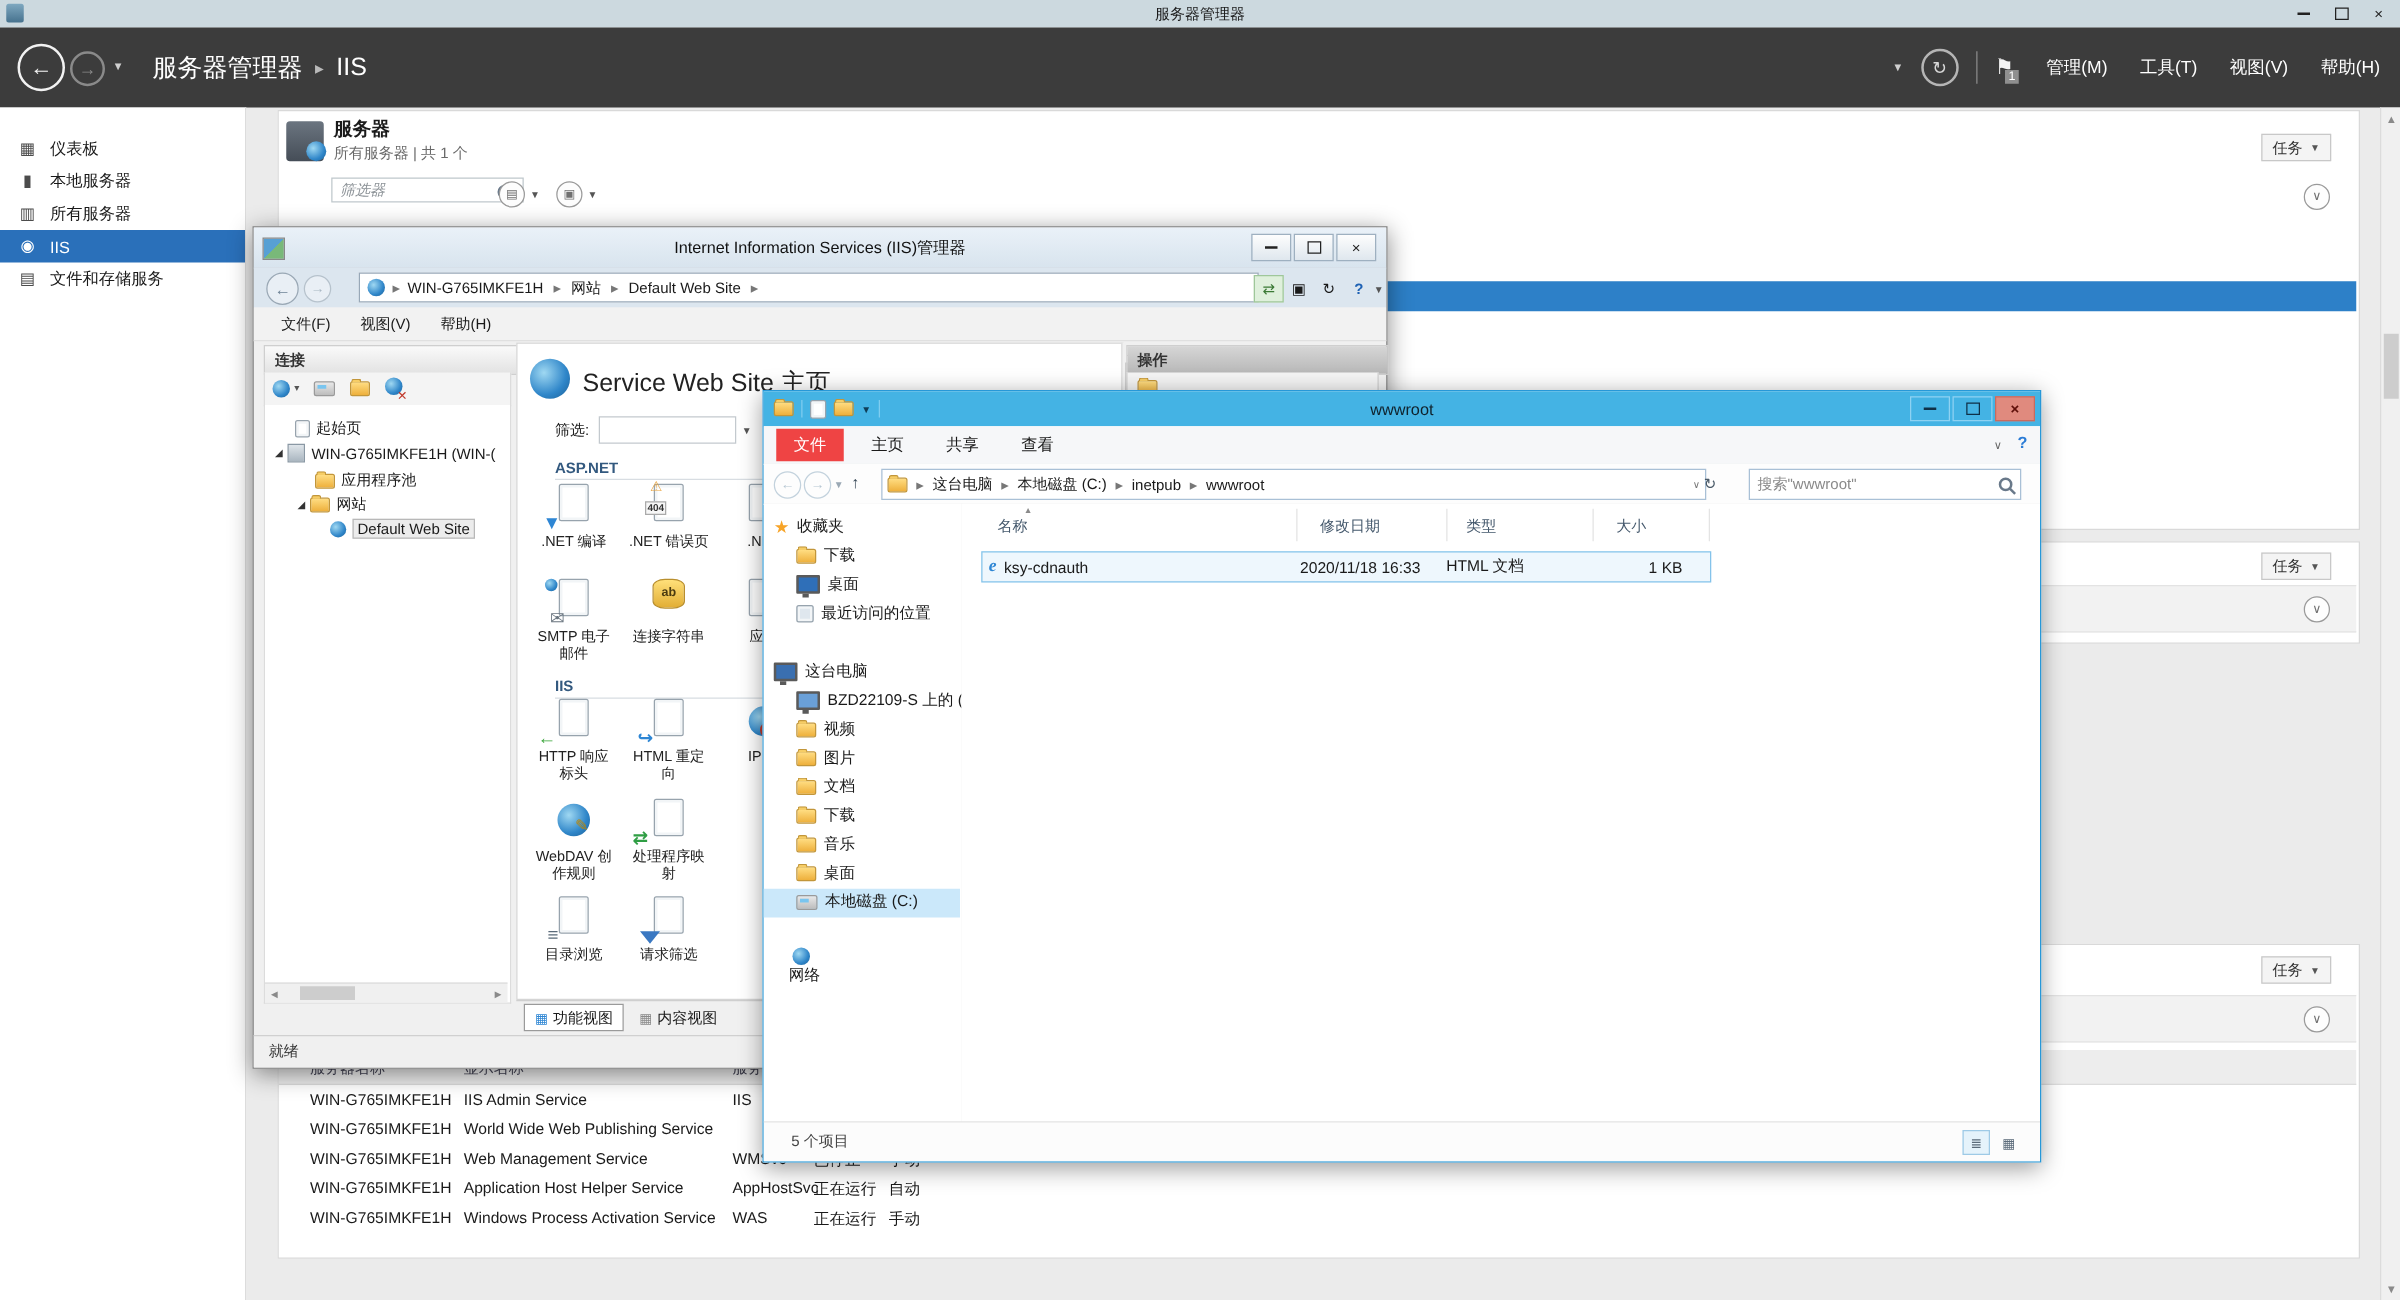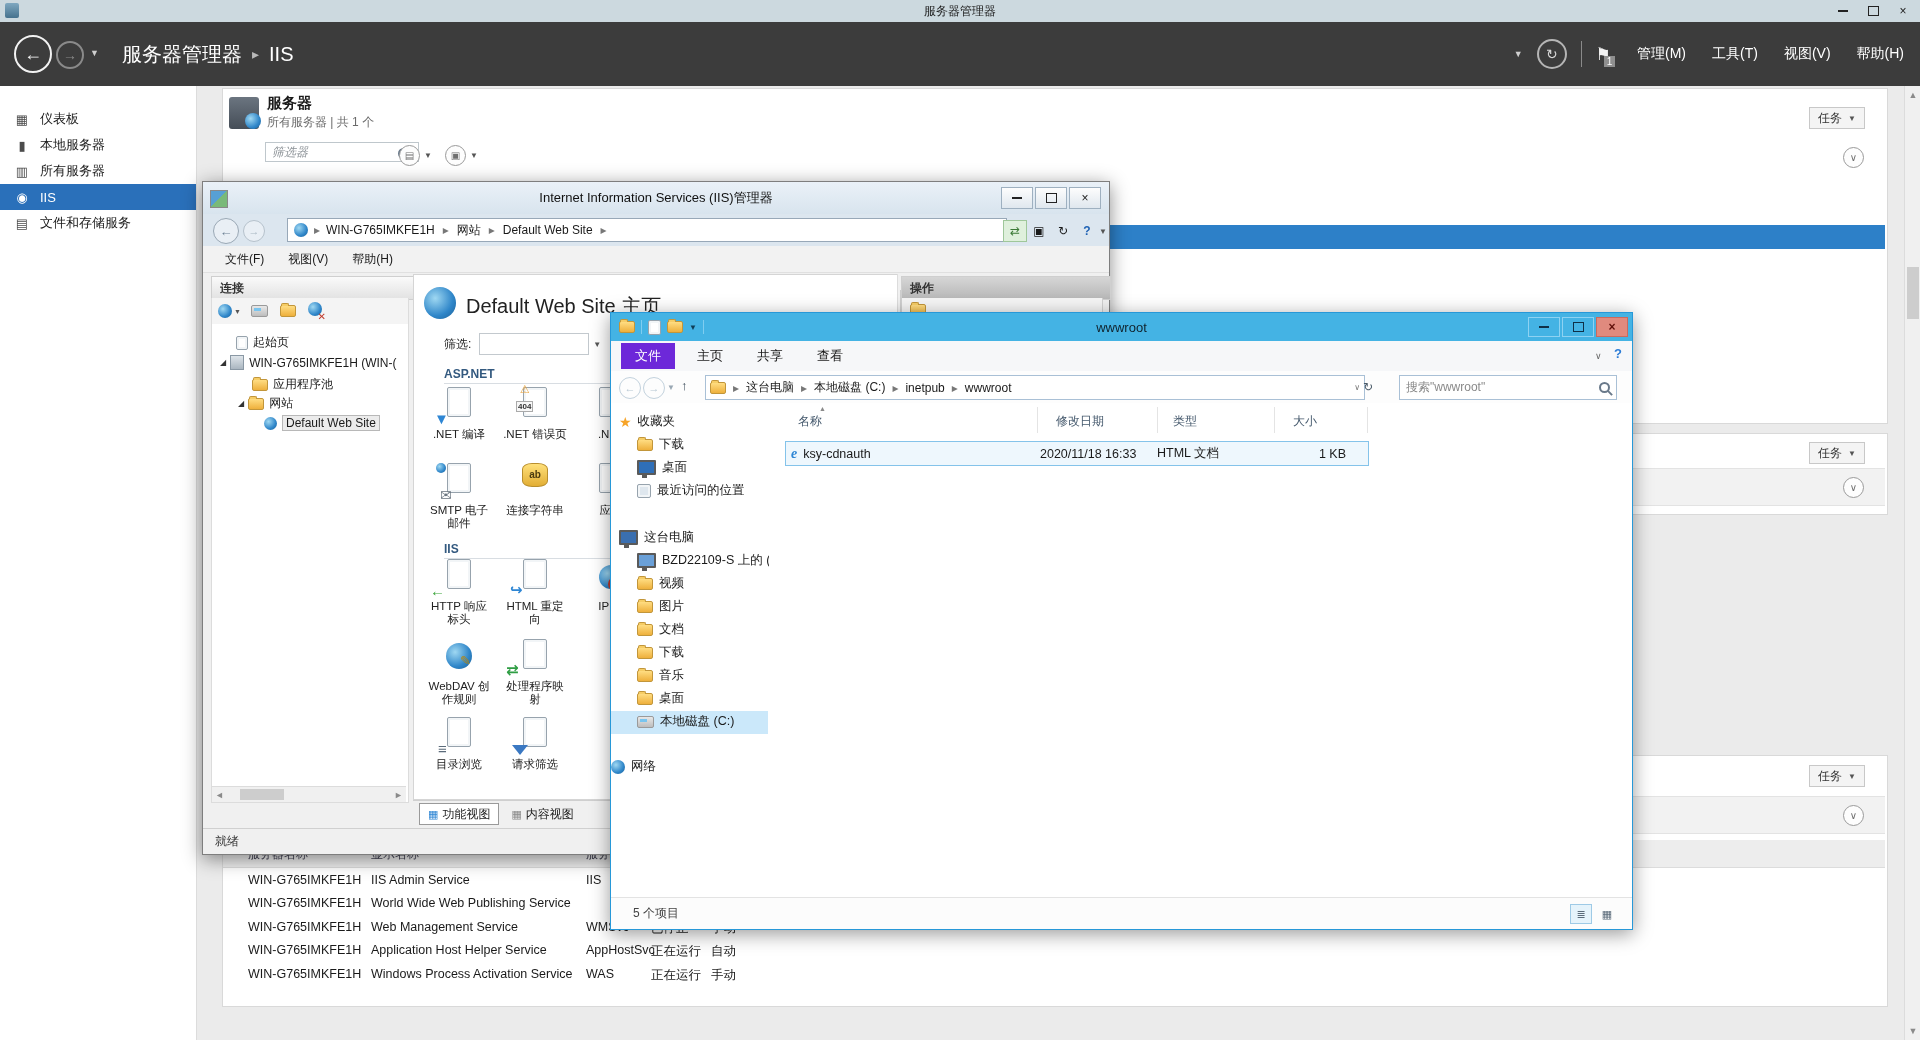--- a/index.html
+++ b/index.html
@@ -58,21 +58,21 @@
   .tree-item{position:absolute;display:flex;align-items:center;font-size:12px;white-space:nowrap;}
   .tbtn{width:22px;height:20px;display:flex;align-items:center;justify-content:center;border:1px solid transparent;font-size:12px;}
   .viewtab{display:inline-flex;align-items:center;height:20px;padding:0 8px;font-size:12px;margin-right:4px;}
   .viewtab.on{background:#fff;border:1px solid #9a9a9a;}
   
   .expwin{left:610px;top:312px;width:1021px;height:616px;background:#fff;border:1px solid #2798d8;box-shadow:0 4px 18px rgba(0,0,0,.4);z-index:10;}
   .exp-titlebar{left:0;top:0;width:100%;height:28px;background:#44b3e4;display:flex;align-items:center;}
   .exp-title{position:absolute;width:100%;text-align:center;font-size:13px;color:#10222c;}
   .exp-ribbon{left:0;top:28px;width:100%;height:30px;background:#f6f7f9;border-bottom:1px solid #e2e5e8;}
   .rtab{height:26px;display:inline-flex;align-items:center;padding:0 14px;font-size:13px;color:#1a1a1a;}
-  .rtab.file{background:#6d28d9;color:#fff;}
+  .rtab.file{background:#ef4444;color:#fff;}
   .exp-addr{left:0;top:58px;width:100%;height:32px;background:#fdfdfd;border-bottom:1px solid #e7e7e7;}
   .exp-box{background:#fff;border:1px solid #a9c0d6;height:23px;display:flex;align-items:center;font-size:12px;}
   .nav-item{position:absolute;display:flex;align-items:center;font-size:12.5px;white-space:nowrap;color:#1a1a1a;}
   .colhead{position:absolute;font-size:12px;color:#44586c;}
   .colsep{position:absolute;width:1px;background:#e4e4e4;}
   .exp-status{left:0;top:584px;width:100%;height:31px;background:#fcfcfc;border-top:1px solid #e3e3e3;}
   .viewbtn{width:20px;height:18px;border:1px solid transparent;display:flex;align-items:center;justify-content:center;font-size:11px;color:#5b6b7a;}
   .viewbtn.on{border:1px solid #9ecae6;background:#e5f3fb;}
   
   .sb-v{background:#f0f0f0;border-left:1px solid #dcdcdc;}
@@ -321,21 +321,21 @@
 
       <div class="abs" style="left:0;top:462px;width:194px;height:15px;background:#f0f0f0;border-top:1px solid #dcdcdc;">
         <span class="abs arrow-glyph" style="left:3px;top:3px;">◄</span>
         <div class="sb-thumb" style="position:absolute;left:28px;top:2px;width:44px;height:11px;"></div>
         <span class="abs arrow-glyph" style="right:3px;top:3px;">►</span>
       </div>
     </div>
 
     <div class="abs" style="left:210px;top:92px;width:484px;height:524px;background:#fff;border:1px solid #d5d5d5;overflow:hidden;">
       <span class="globe-ic abs" style="left:10px;top:12px;width:32px;height:32px;"></span>
-      <div class="abs" style="left:52px;top:18px;font-size:20px;color:#222;">Default Web Site 主页</div>
+      <div class="abs" style="left:52px;top:18px;font-size:20px;color:#222;">Service Web Site 主页</div>
       <div class="abs flex" style="left:30px;top:58px;">
         <span style="font-size:12px;">筛选:</span>
         <span style="display:inline-block;width:108px;height:20px;border:1px solid #c3c9ce;margin-left:8px;background:#fff;"></span>
         <span style="font-size:8px;color:#555;margin-left:4px;">▼</span>
         <span style="margin-left:16px;width:0;height:0;border-left:7px solid transparent;border-right:7px solid transparent;border-top:9px solid #7f96a8;"></span>
       </div>
       <div class="abs sec-head" style="left:30px;top:92px;width:430px;">ASP.NET</div>
 
       <div class="abs" style="left:12px;top:112px;">
         <div class="feat">
@@ -560,21 +560,21 @@
         <span>音乐</span>
       </div>
       <div class="nav-item" style="left:26px;top:287px;">
         <span class="folder-ic" style="margin-right:6px;"></span>
         <span>桌面</span>
       </div>
       <div class="nav-item" style="left:26px;top:310px;">
         <span class="disk-ic" style="margin-right:6px;"></span>
         <span>本地磁盘 (C:)</span>
       </div>
-      <div class="nav-item" style="left:0;top:355px;">
+      <div class="nav-item" style="left:20px;top:355px;flex-direction:column;">
         <span class="globe-ic" style="width:14px;height:14px;margin-right:6px;"></span>
         <span>网络</span>
       </div>
     </div>
 
     <div class="abs" style="left:158px;top:90px;width:863px;height:494px;background:#fff;">
       <span class="abs" style="left:50px;top:2px;font-size:7px;color:#8a8a8a;">▲</span>
       <span class="colhead" style="left:29px;top:10px;">名称</span>
       <span class="colhead" style="left:287px;top:10px;">修改日期</span>
       <span class="colhead" style="left:404px;top:10px;">类型</span>

